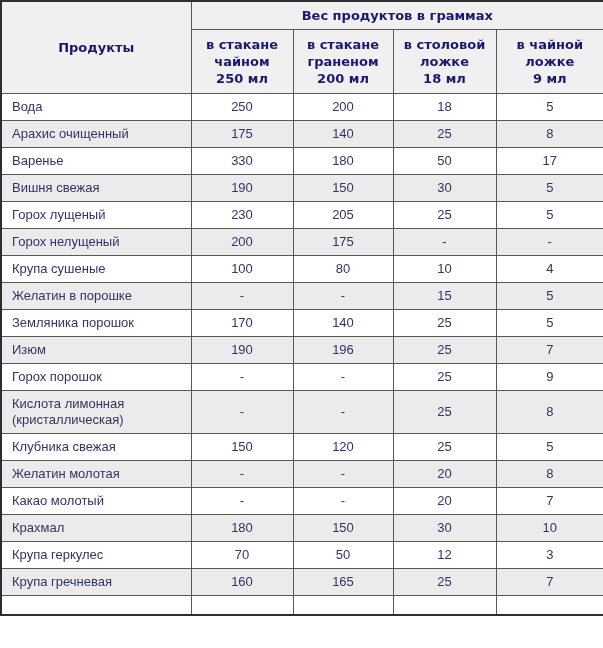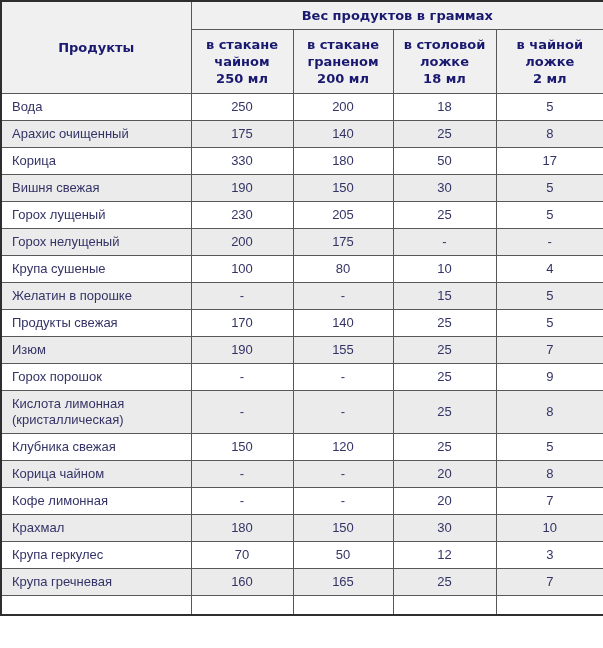--- a/index.html
+++ b/index.html
@@ -72,42 +72,42 @@
 чайном
 250 мл</th>
         <th>в стакане
 граненом
 200 мл</th>
         <th>в столовой
 ложке
 18 мл</th>
         <th>в чайной
 ложке
-2 мл</th>
+9 мл</th>
       </tr>
     </thead>
     <tbody>
   <tr>
     <td class="name">Вода</td>
     <td class="val">250</td>
     <td class="val">200</td>
     <td class="val">18</td>
     <td class="val">5</td>
   </tr>
 
   <tr>
     <td class="name">Арахис очищенный</td>
     <td class="val">175</td>
     <td class="val">140</td>
     <td class="val">25</td>
     <td class="val">8</td>
   </tr>
 
   <tr>
-    <td class="name">Корица</td>
+    <td class="name">Варенье</td>
     <td class="val">330</td>
     <td class="val">180</td>
     <td class="val">50</td>
     <td class="val">17</td>
   </tr>
 
   <tr>
     <td class="name">Вишня свежая</td>
     <td class="val">190</td>
     <td class="val">150</td>
@@ -141,31 +141,31 @@
 
   <tr>
     <td class="name">Желатин в порошке</td>
     <td class="val">-</td>
     <td class="val">-</td>
     <td class="val">15</td>
     <td class="val">5</td>
   </tr>
 
   <tr>
-    <td class="name">Продукты свежая</td>
+    <td class="name">Земляника порошок</td>
     <td class="val">170</td>
     <td class="val">140</td>
     <td class="val">25</td>
     <td class="val">5</td>
   </tr>
 
   <tr>
     <td class="name">Изюм</td>
     <td class="val">190</td>
-    <td class="val">155</td>
+    <td class="val">196</td>
     <td class="val">25</td>
     <td class="val">7</td>
   </tr>
 
   <tr>
     <td class="name">Горох порошок</td>
     <td class="val">-</td>
     <td class="val">-</td>
     <td class="val">25</td>
     <td class="val">9</td>
@@ -181,29 +181,29 @@
 
   <tr>
     <td class="name">Клубника свежая</td>
     <td class="val">150</td>
     <td class="val">120</td>
     <td class="val">25</td>
     <td class="val">5</td>
   </tr>
 
   <tr>
-    <td class="name">Корица чайном</td>
+    <td class="name">Желатин молотая</td>
     <td class="val">-</td>
     <td class="val">-</td>
     <td class="val">20</td>
     <td class="val">8</td>
   </tr>
 
   <tr>
-    <td class="name">Кофе лимонная</td>
+    <td class="name">Какао молотый</td>
     <td class="val">-</td>
     <td class="val">-</td>
     <td class="val">20</td>
     <td class="val">7</td>
   </tr>
 
   <tr>
     <td class="name">Крахмал</td>
     <td class="val">180</td>
     <td class="val">150</td>

